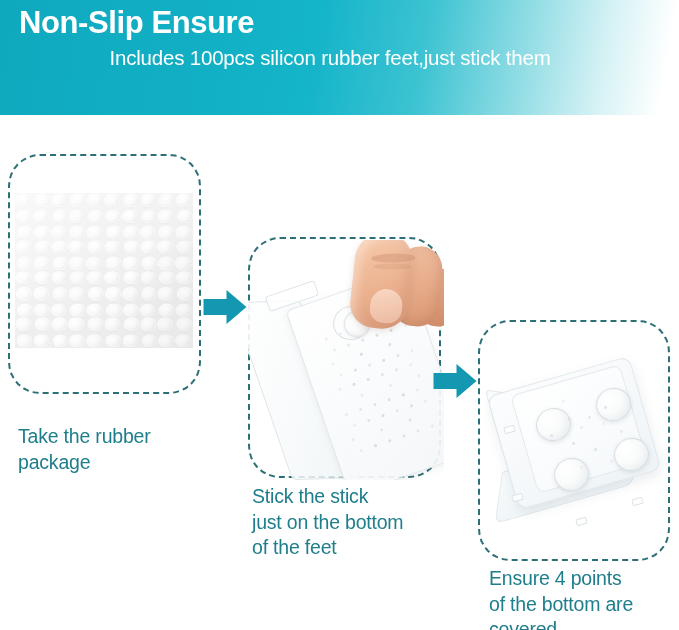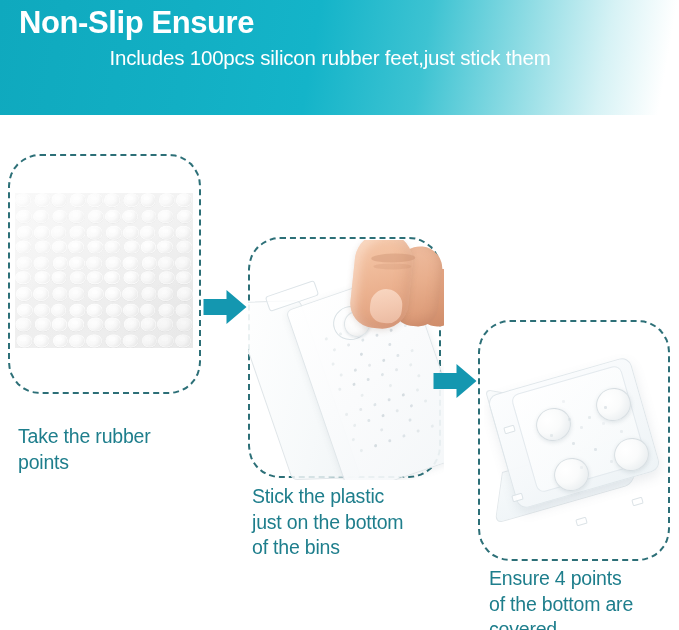--- a/index.html
+++ b/index.html
@@ -486,21 +486,21 @@
         <div class="foot" style="transform: translate(-0.45px, 0.4px); opacity: 0.97;"></div>
         <div class="foot" style="transform: translate(0.9px, 0.4px); opacity: 0.88;"></div>
         <div class="foot" style="transform: translate(0px, 0.4px); opacity: 0.91;"></div>
         <div class="foot" style="transform: translate(-0.9px, 0.4px); opacity: 0.94;"></div>
       </div>
     <div id="sheet-sheen"></div>
   </div>
 
   <div id="caption-1" class="caption">
     <span class="capline">Take the rubber</span>
-    <span class="capline">points</span>
+    <span class="capline">package</span>
   </div>
 
   <div id="arrow-1" class="arrow">
     <svg viewBox="0 0 46 38" width="46" height="38" aria-hidden="true">
       <path d="M1.5 11.0 L24.5 11.0 L24.5 2.0 L44.5 19.0 L24.5 36.0 L24.5 27.0 L1.5 27.0 Z" fill="#1497B0"></path>
     </svg>
   </div>
 
   <div id="panel-2-frame" class="panel-frame"></div>
 
@@ -568,23 +568,23 @@
       <div id="finger-second"></div>
       <div id="finger-main">
         <div id="finger-knuckle"></div>
         <div id="finger-knuckle2"></div>
         <div id="finger-nail"></div>
       </div>
     </div>
   </div>
 
   <div id="caption-2" class="caption">
-    <span class="capline">Stick the plastic</span>
+    <span class="capline">Stick the stick</span>
     <span class="capline">just on the bottom</span>
-    <span class="capline">of the bins</span>
+    <span class="capline">of the feet</span>
   </div>
 
   <div id="arrow-2" class="arrow">
     <svg viewBox="0 0 46 38" width="46" height="38" aria-hidden="true">
       <path d="M1.5 11.0 L24.5 11.0 L24.5 2.0 L44.5 19.0 L24.5 36.0 L24.5 27.0 L1.5 27.0 Z" fill="#1497B0"></path>
     </svg>
   </div>
 
   <div id="panel-3-frame" class="panel-frame"></div>
 

